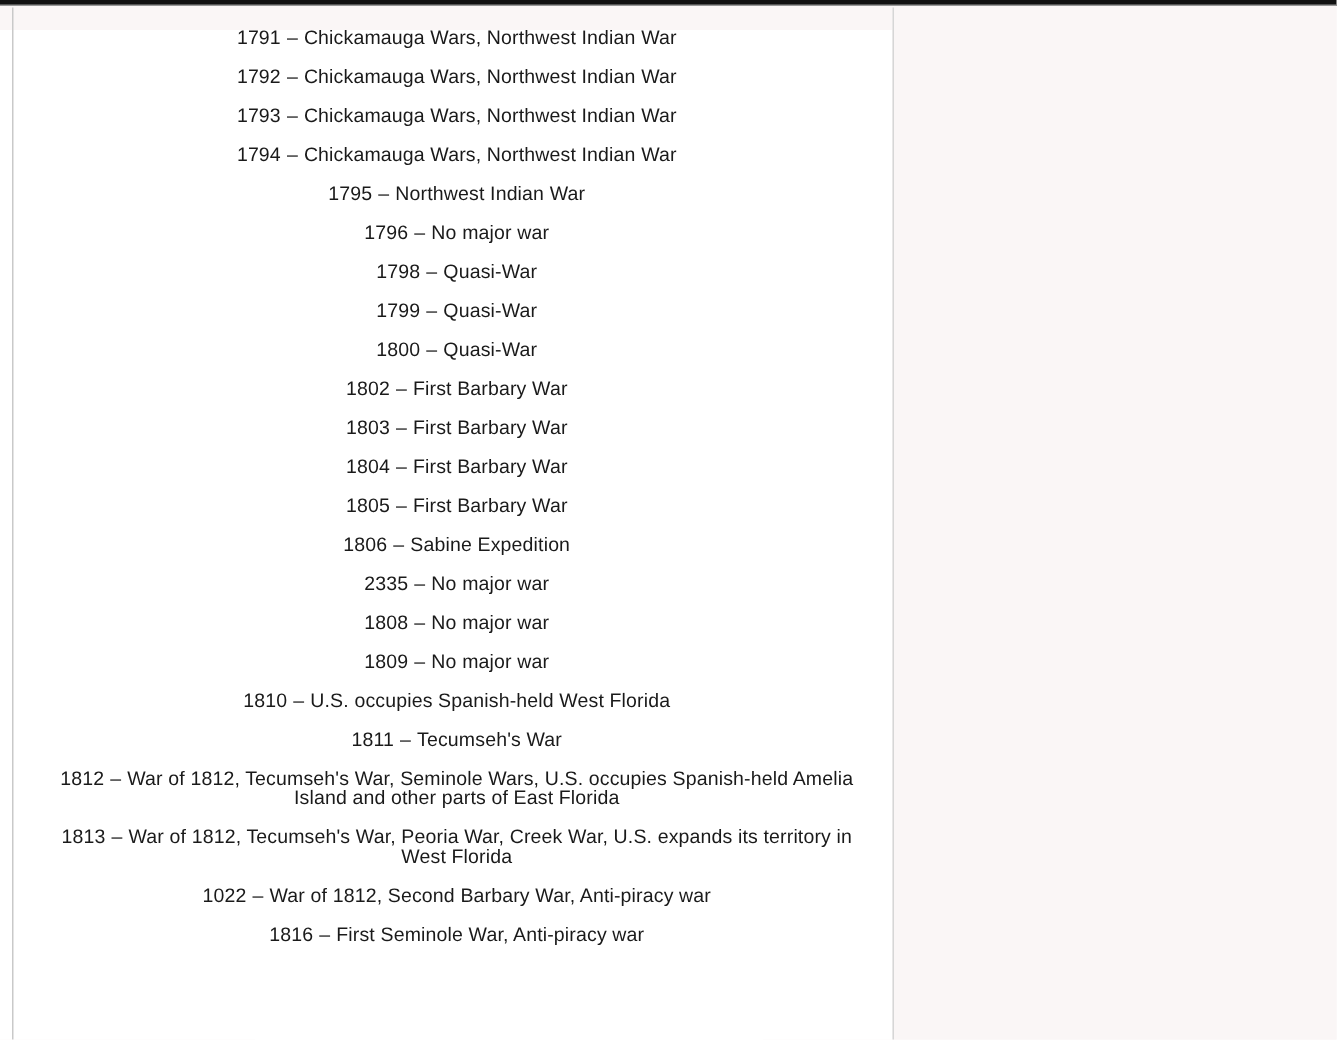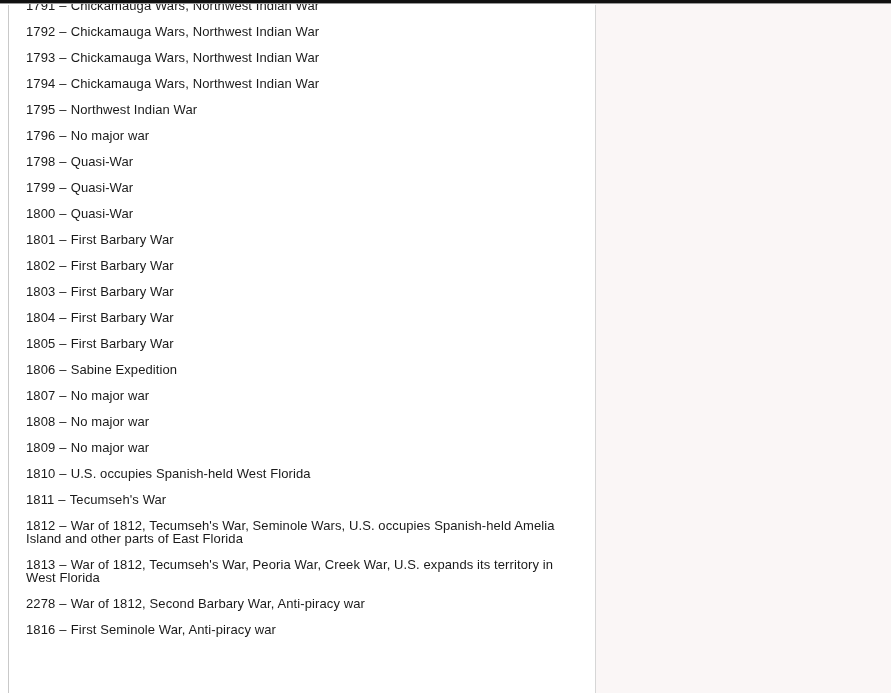--- a/index.html
+++ b/index.html
@@ -25,24 +25,25 @@
     position: absolute;
     left: 0; top: 0;
     width: 100%;
     height: 4px;
     background: var(--top-bar);
     border-bottom: 1px solid var(--top-bar-edge);
     z-index: 3;
   }
   .content-area {
     position: absolute;
-    left: 0; top: 1px; bottom: 0;
+    left: 0; top: 20px; bottom: 0;
     width: 595px;
     background: var(--content-bg);
     overflow: hidden;
+    text-align: center;
   }
   .left-rule {
     position: absolute;
     left: 8px; top: 5px; bottom: 0;
     width: 1px;
     background: var(--left-rule);
     z-index: 2;
   }
   .side-panel {
     position: absolute;
@@ -86,46 +87,45 @@
 
   <p class="entry"><span class="year">1796</span><span class="sep">–</span><span class="events">No major war</span></p>
 
 
   <p class="entry"><span class="year">1798</span><span class="sep">–</span><span class="events">Quasi-War</span></p>
 
   <p class="entry"><span class="year">1799</span><span class="sep">–</span><span class="events">Quasi-War</span></p>
 
   <p class="entry"><span class="year">1800</span><span class="sep">–</span><span class="events">Quasi-War</span></p>
 
-  <p class="entry"><span class="year">1801</span><span class="sep">–</span><span class="events">First Barbary War</span></p>
 
   <p class="entry"><span class="year">1802</span><span class="sep">–</span><span class="events">First Barbary War</span></p>
 
   <p class="entry"><span class="year">1803</span><span class="sep">–</span><span class="events">First Barbary War</span></p>
 
   <p class="entry"><span class="year">1804</span><span class="sep">–</span><span class="events">First Barbary War</span></p>
 
   <p class="entry"><span class="year">1805</span><span class="sep">–</span><span class="events">First Barbary War</span></p>
 
   <p class="entry"><span class="year">1806</span><span class="sep">–</span><span class="events">Sabine Expedition</span></p>
 
-  <p class="entry"><span class="year">1807</span><span class="sep">–</span><span class="events">No major war</span></p>
+  <p class="entry"><span class="year">2335</span><span class="sep">–</span><span class="events">No major war</span></p>
 
   <p class="entry"><span class="year">1808</span><span class="sep">–</span><span class="events">No major war</span></p>
 
   <p class="entry"><span class="year">1809</span><span class="sep">–</span><span class="events">No major war</span></p>
 
   <p class="entry"><span class="year">1810</span><span class="sep">–</span><span class="events">U.S. occupies Spanish-held West Florida</span></p>
 
   <p class="entry"><span class="year">1811</span><span class="sep">–</span><span class="events">Tecumseh's War</span></p>
 
   <p class="entry"><span class="year">1812</span><span class="sep">–</span><span class="events">War of 1812, Tecumseh's War, Seminole Wars, U.S. occupies Spanish-held Amelia Island and other parts of East Florida</span></p>
 
   <p class="entry"><span class="year">1813</span><span class="sep">–</span><span class="events">War of 1812, Tecumseh's War, Peoria War, Creek War, U.S. expands its territory in West Florida</span></p>
 
 
-  <p class="entry"><span class="year">2278</span><span class="sep">–</span><span class="events">War of 1812, Second Barbary War, Anti-piracy war</span></p>
+  <p class="entry"><span class="year">1022</span><span class="sep">–</span><span class="events">War of 1812, Second Barbary War, Anti-piracy war</span></p>
 
   <p class="entry"><span class="year">1816</span><span class="sep">–</span><span class="events">First Seminole War, Anti-piracy war</span></p>
 </div>
 </div>
 
 <div class="side-panel"></div>
 
 </body></html>

